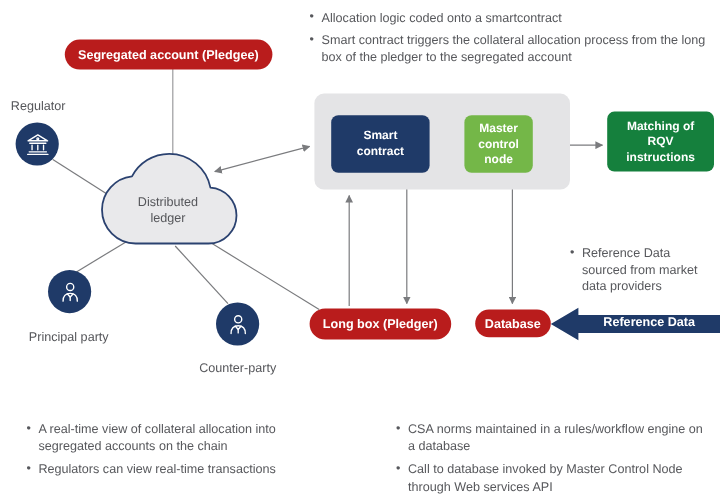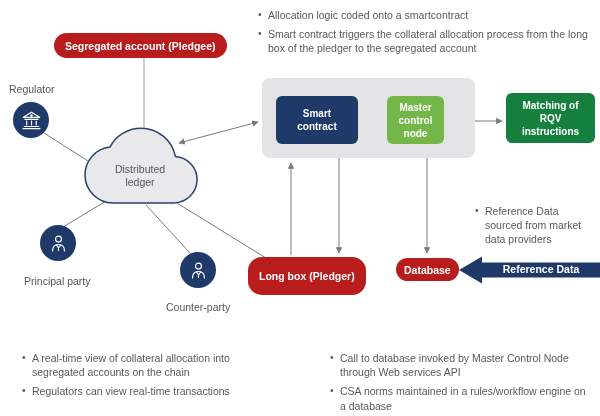--- a/index.html
+++ b/index.html
@@ -117,29 +117,29 @@
 
   <div class="tray"></div>
   <div class="node-box" style="left:276px;top:96px;width:82px;height:48px;background:#1f3a68;padding:0 6px;box-sizing:border-box;">Smart contract</div>
   <div class="node-box" style="left:387px;top:96px;width:57px;height:48px;background:#74b748;padding:0 4px;box-sizing:border-box;">Master control node</div>
   <div class="node-box" style="left:506px;top:93px;width:89px;height:50px;background:#15803d;padding:0 13px;box-sizing:border-box;">Matching of RQV instructions</div>
 
   <div class="note-list" style="left:474px;top:204px;width:112px;">
     <div class="note">Reference Data sourced from market data providers</div>
   </div>
 
-  <div class="pill" style="left:248px;top:257px;height:38px;text-align:right;">Long box (Pledger)</div>
+  <div class="pill" style="left:258px;top:257px;height:26px;text-align:right;">Long box (Pledger)</div>
 
   <div class="pill" style="left:396px;top:258px;height:23px;padding:0 8px;">Database</div>
 
   <div class="ref-arrow-label">Reference Data</div>
 
   <div class="note-list" style="left:21px;top:351px;width:248px;">
     <div class="note">A real-time view of collateral allocation into segregated accounts on the chain</div>
     <div class="note">Regulators can view real-time transactions</div>
   </div>
 
   <div class="note-list" style="left:329px;top:351px;width:258px;">
+    <div class="note">CSA norms maintained in a rules/workflow engine on a database</div>
     <div class="note">Call to database invoked by Master Control Node through Web services API</div>
-    <div class="note">CSA norms maintained in a rules/workflow engine on a database</div>
   </div>
 
 </div>
 
 </body></html>

